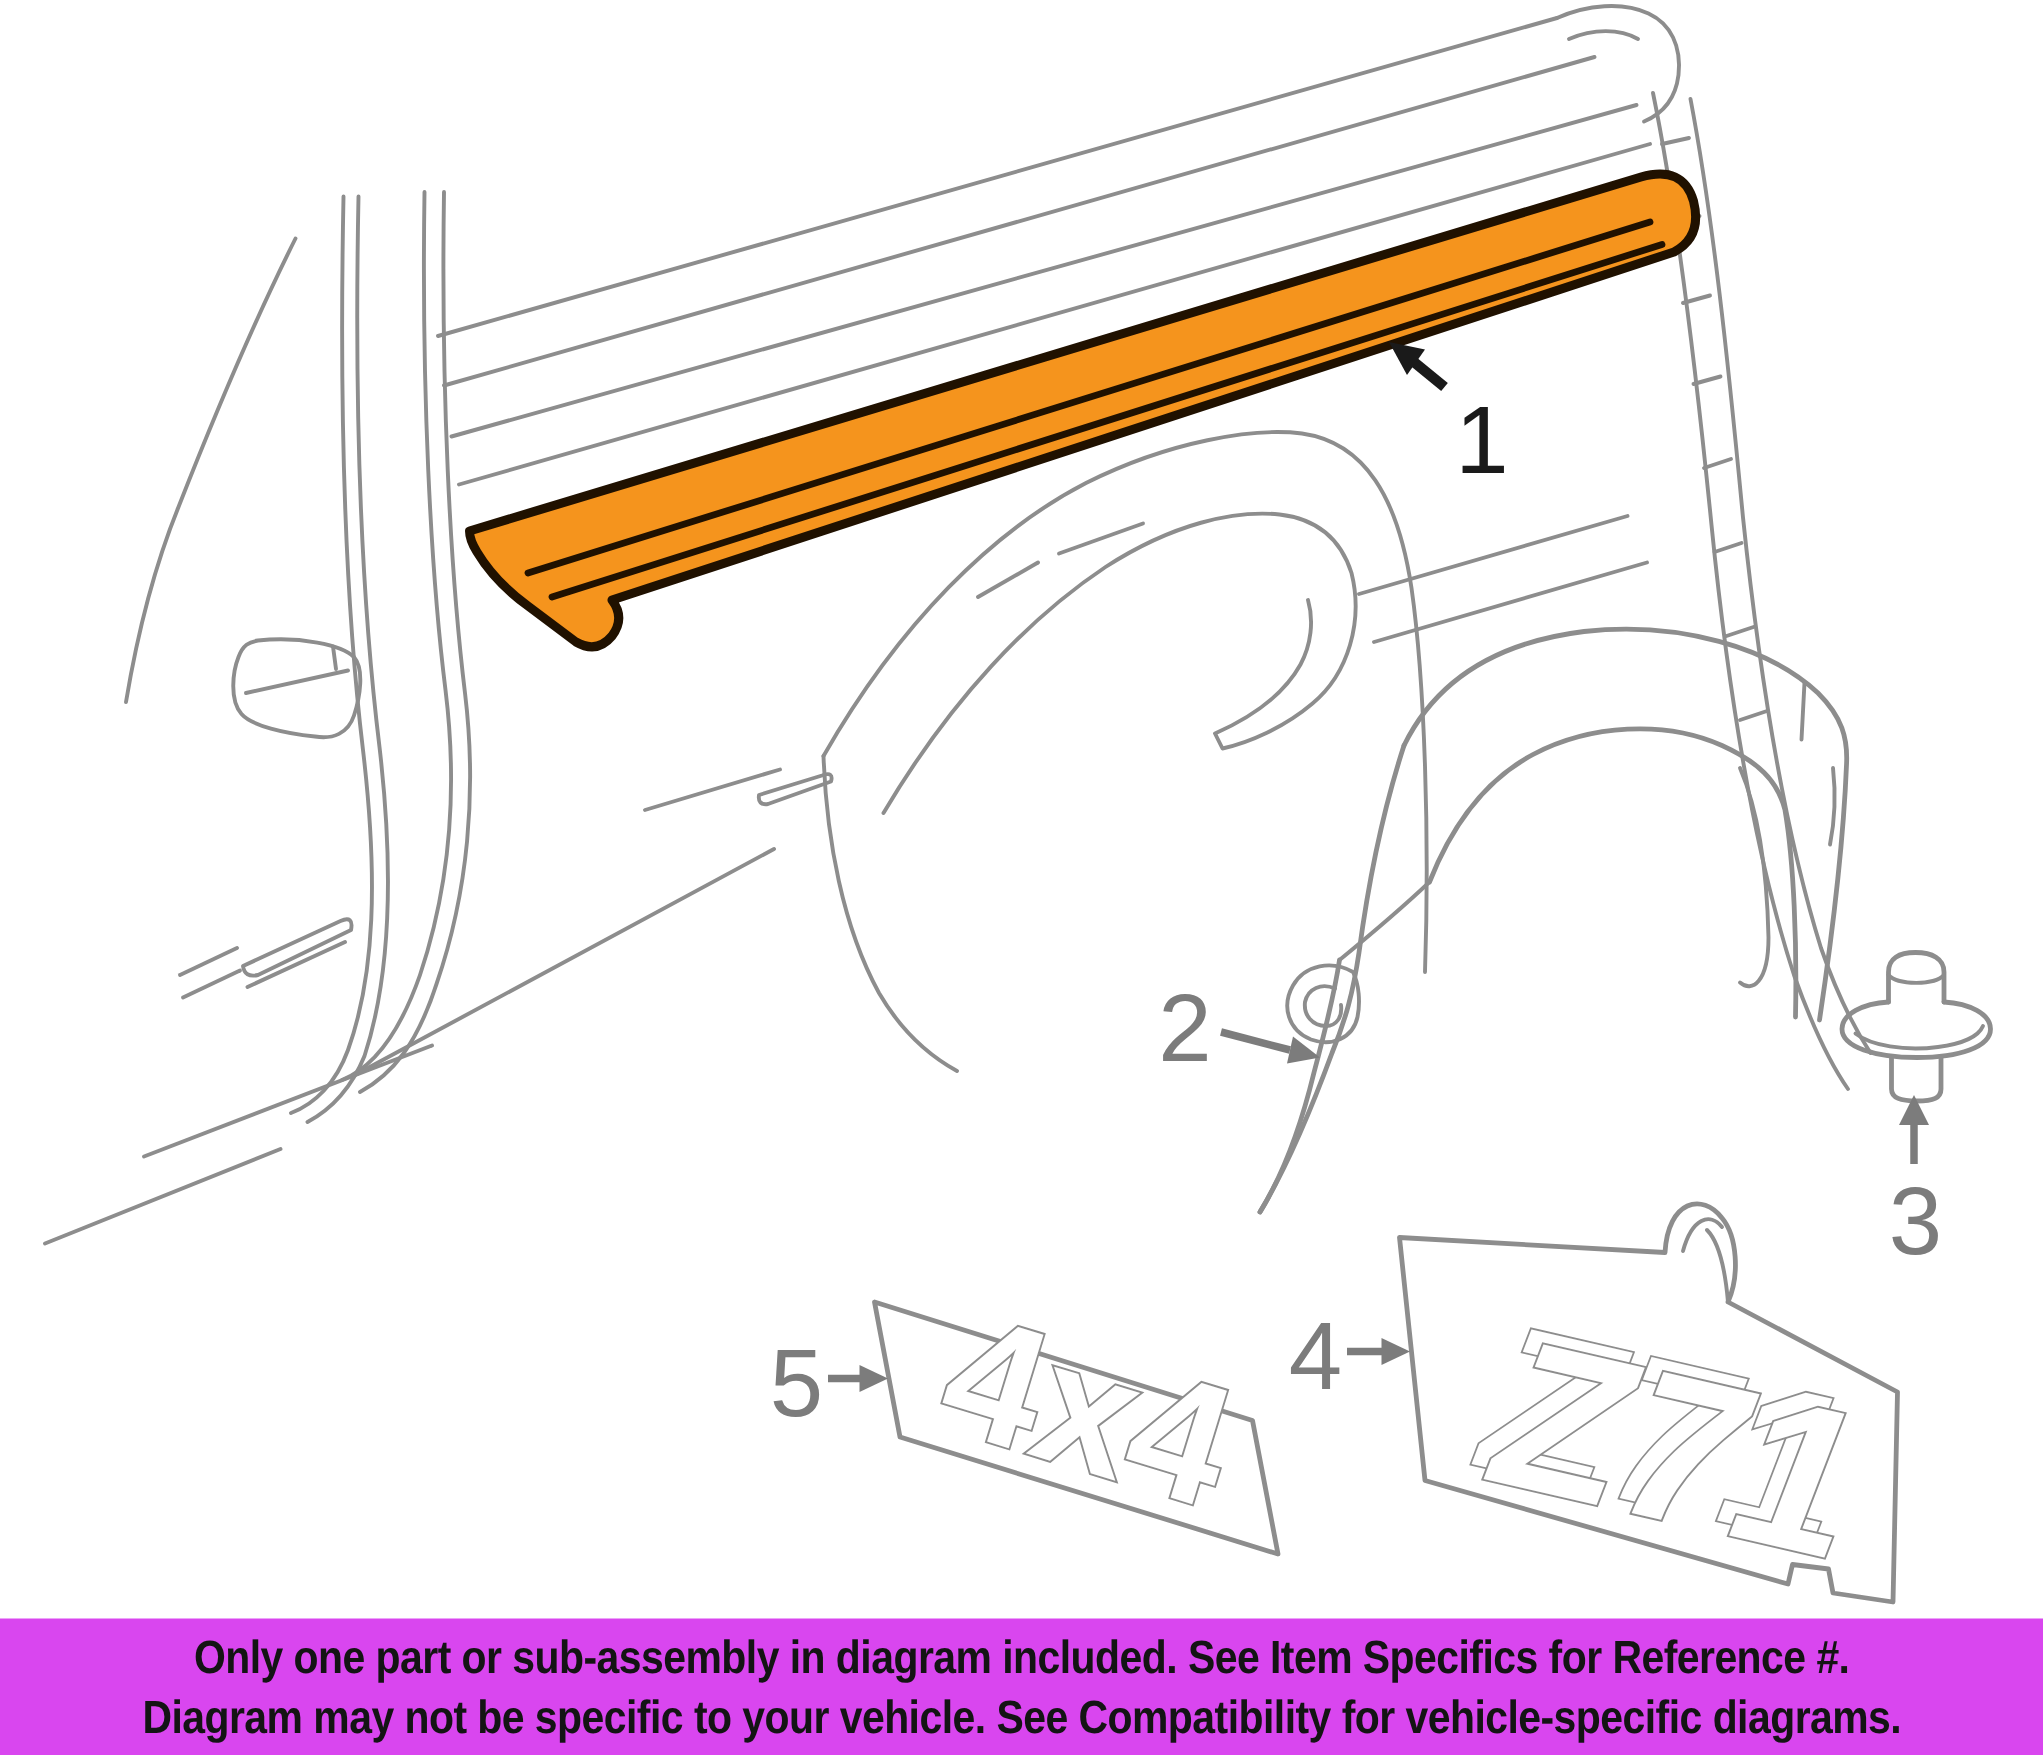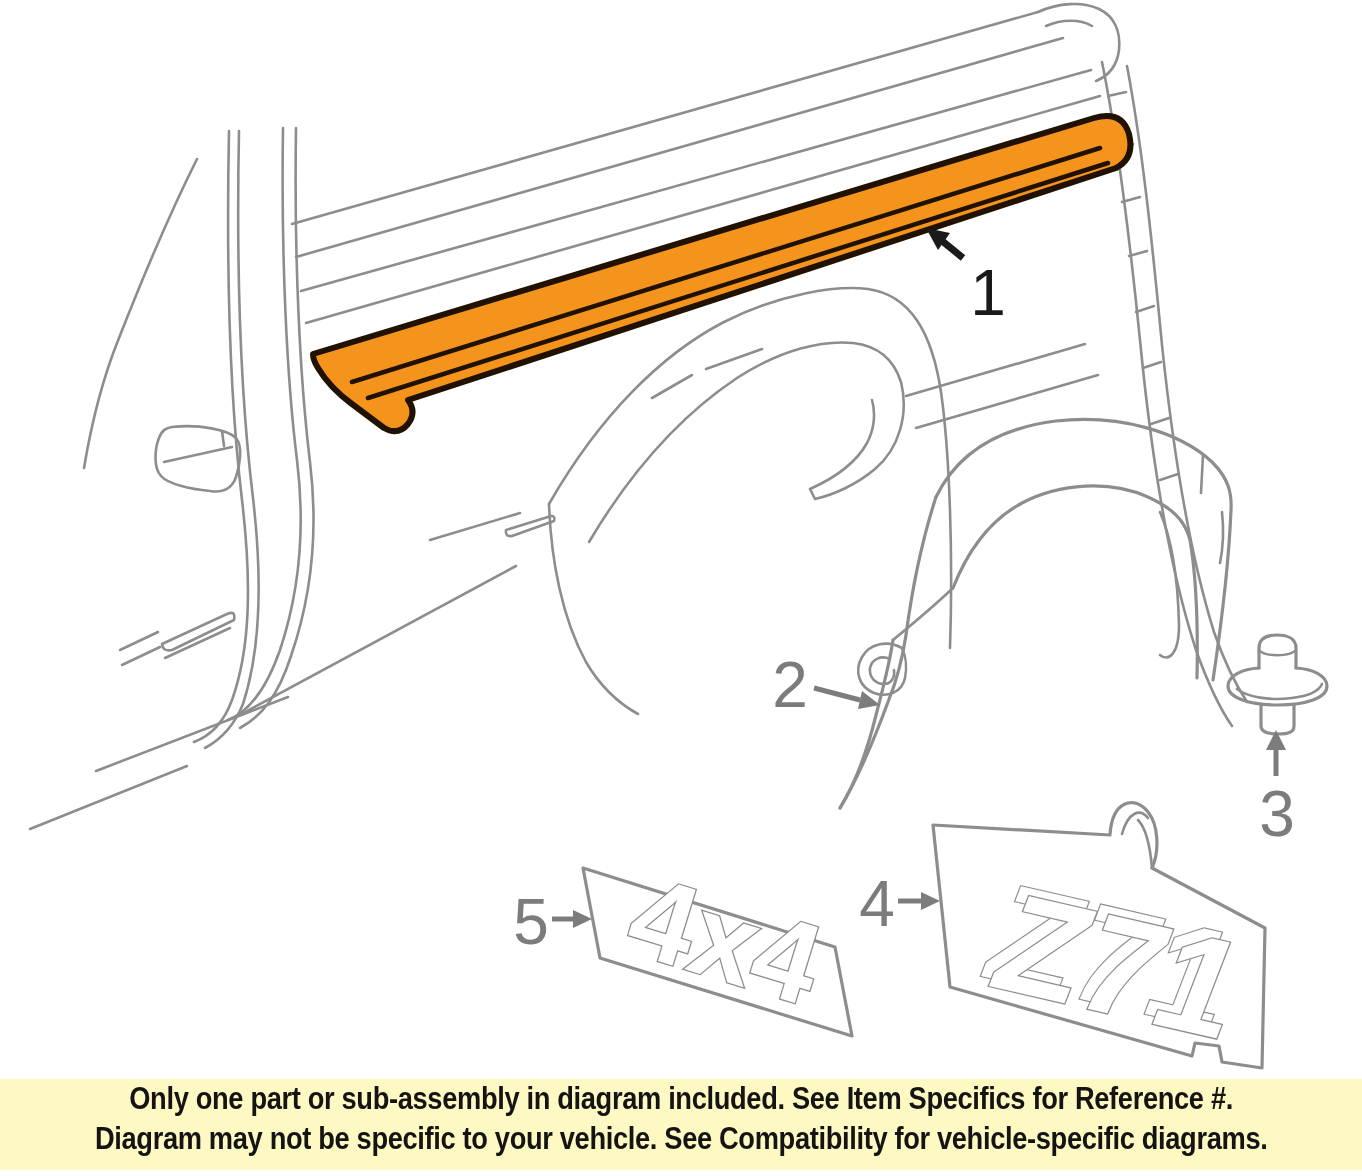--- a/index.html
+++ b/index.html
@@ -30,23 +30,23 @@
   }
   .decal-text-back{
     font-family:"Liberation Sans", sans-serif;
     font-weight:bold;
     fill:#ffffff;stroke:#8d8d8d;stroke-width:2.4;
     paint-order:stroke;
   }
   .banner{
     position:absolute;left:0;top:1079px;
     width:1362px;height:91px;
-    background:#fef9c3;
+    background:#d946ef;
     display:flex;flex-direction:column;
-    align-items:center;
+    align-items:center;justify-content:center;
   }
   .banner-line{
     white-space:nowrap;
     font-weight:bold;
     font-size:31px;
     line-height:40px;
     color:#141414;
     transform:scaleX(0.88);
     transform-origin:50% 50%;
     letter-spacing:-0.4px;

